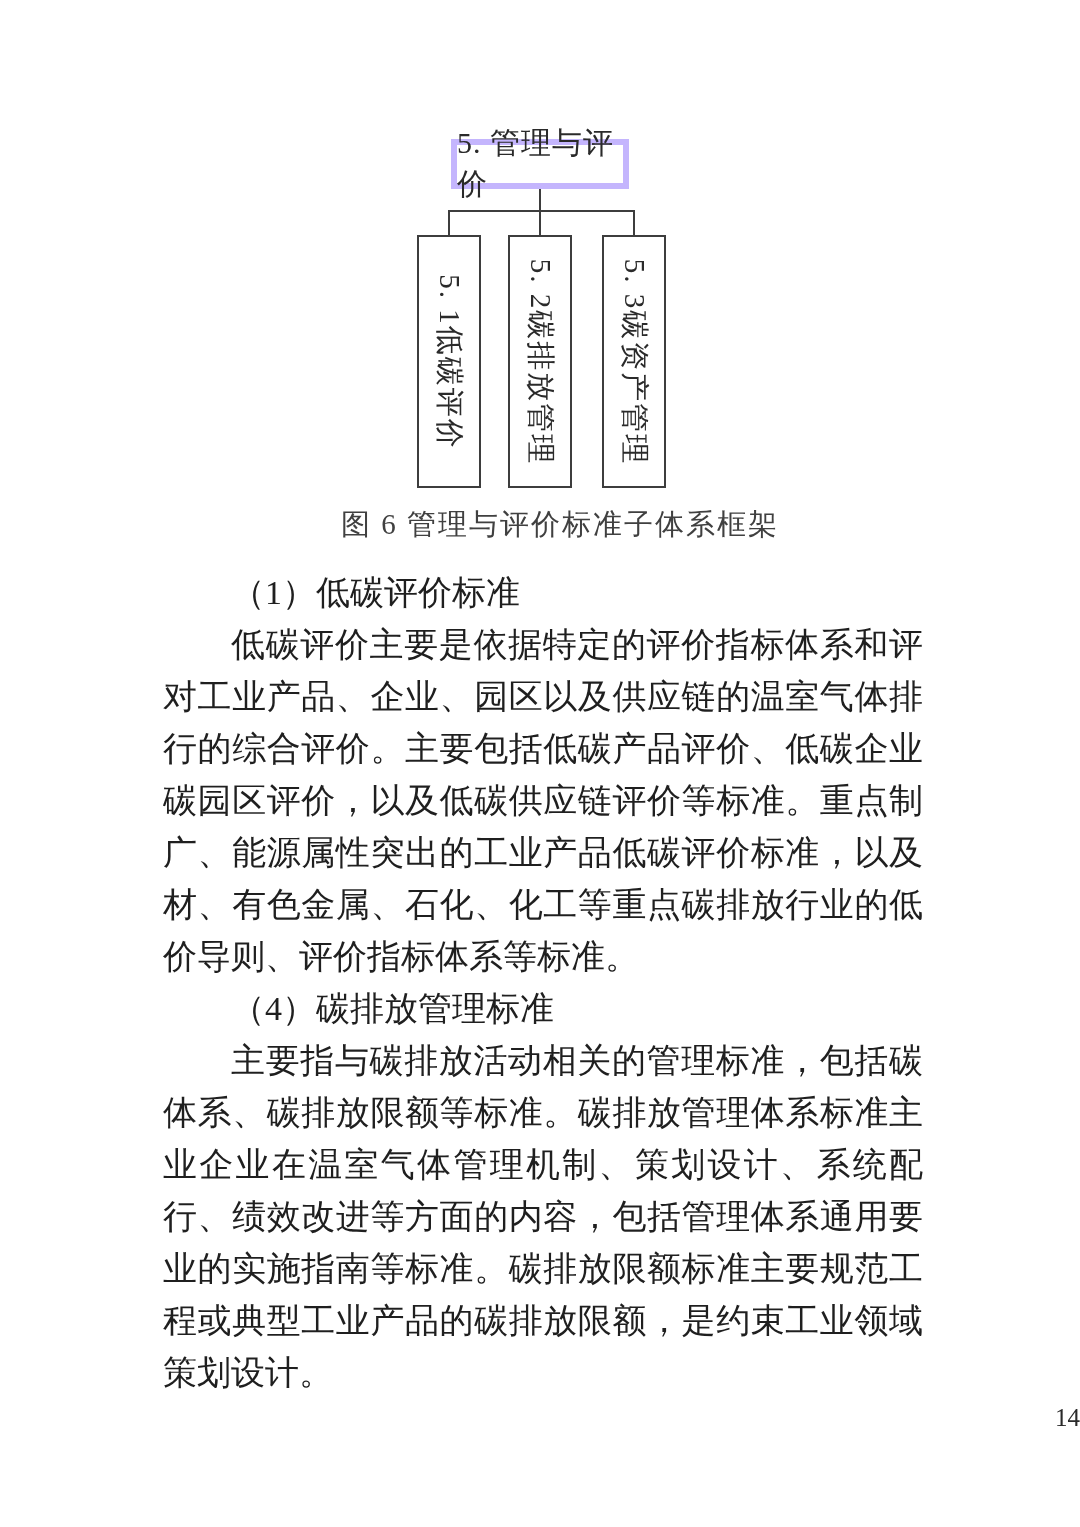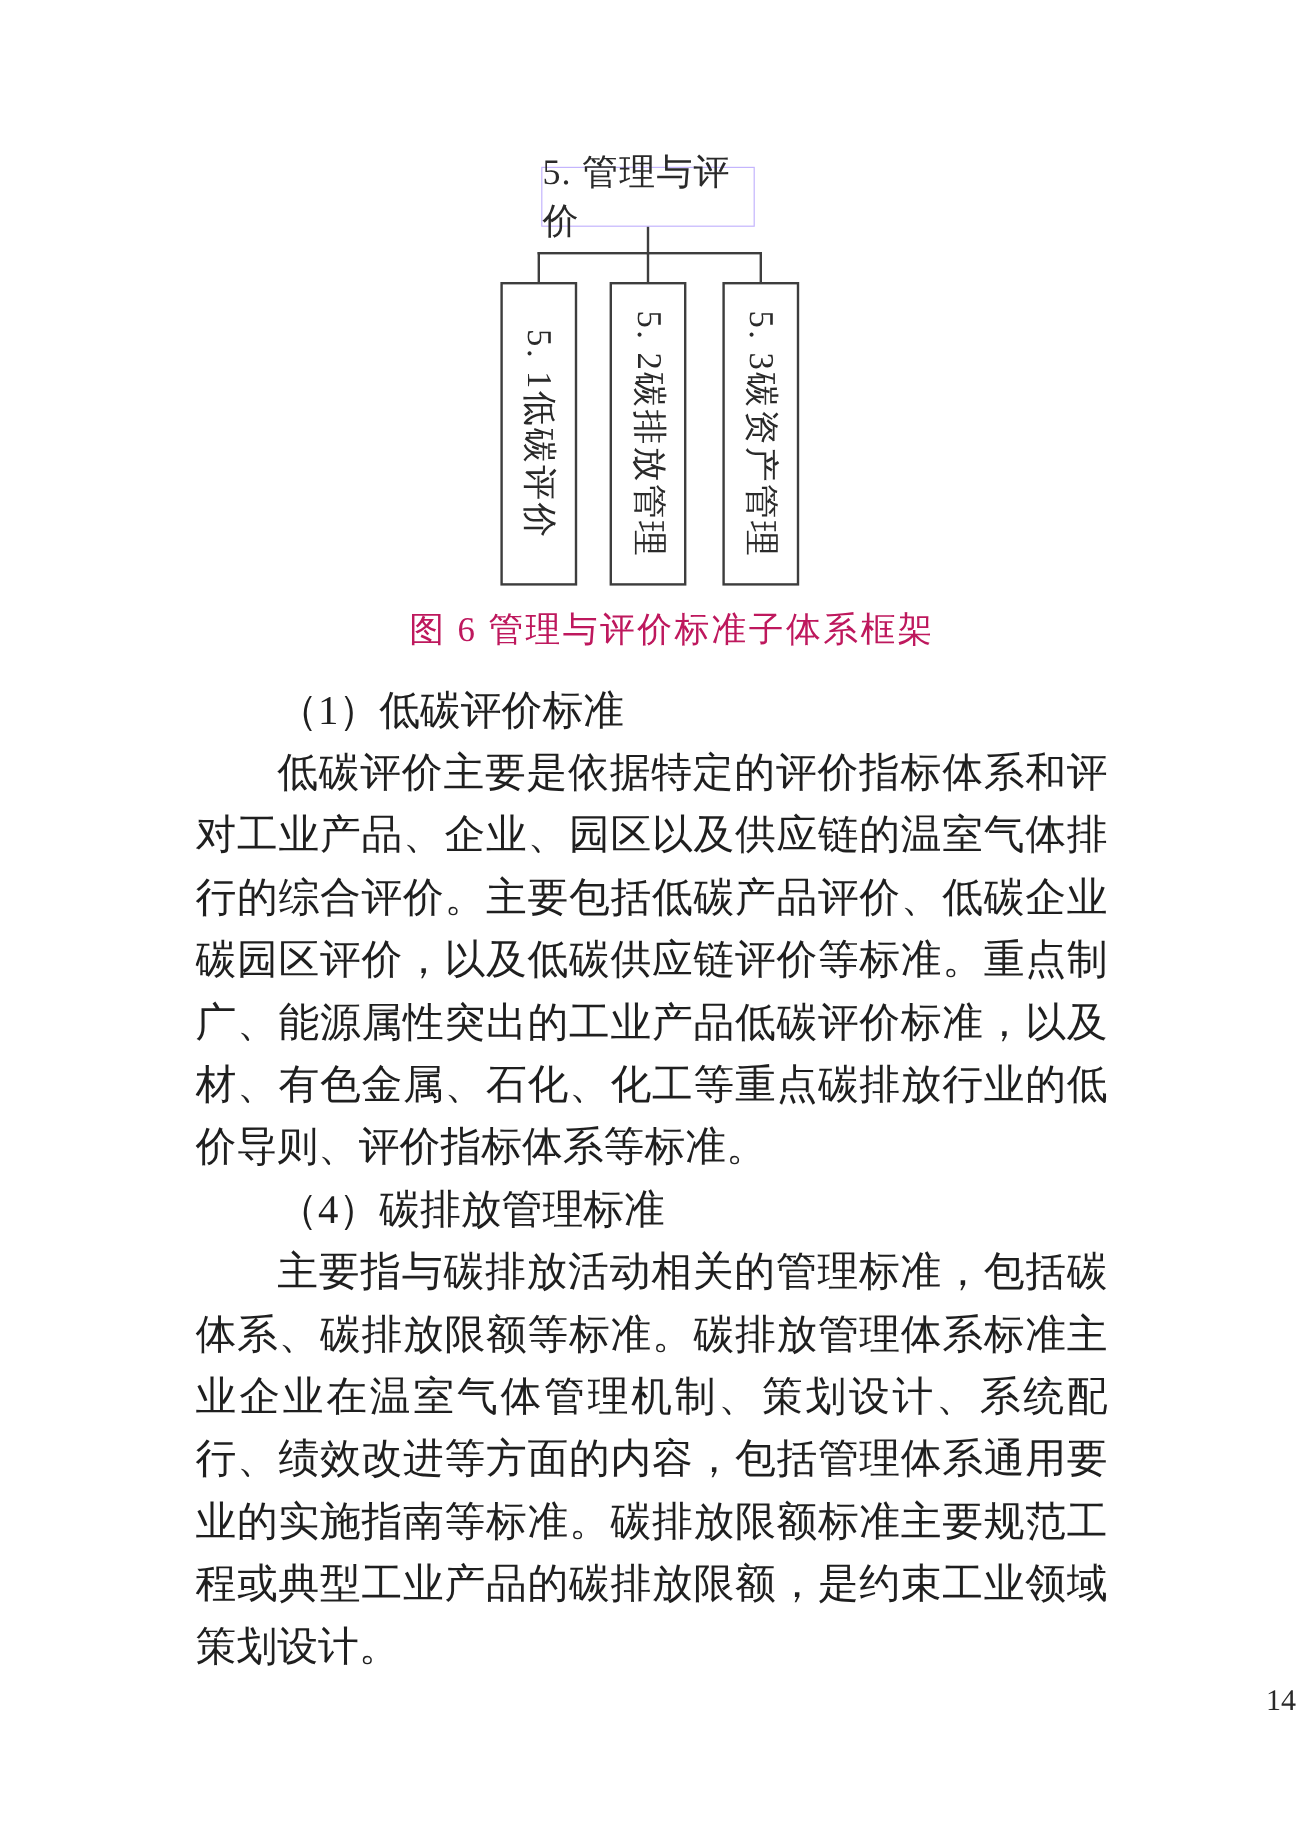--- a/index.html
+++ b/index.html
@@ -17,21 +17,21 @@
     color: #222222;
   }
 
   
   .diagram { position: absolute; left: 0; top: 0; width: 1080px; height: 500px; }
 
   .root-box {
     position: absolute;
     left: 451px; top: 139px;
     width: 178px; height: 50px;
-    border: 1px solid #c4b5fd;
+    border: 6px solid #c4b5fd;
     box-sizing: border-box;
     display: flex; align-items: center; justify-content: center;
     font-size: 30px;
     color: #2a2a2a;
     letter-spacing: 1px;
   }
 
   .line { position: absolute; background: #3d3d3d; }
   .line.v { width: 2px; }
   .line.h { height: 2px; }
@@ -53,21 +53,21 @@
     letter-spacing: 2px;
     color: #2a2a2a;
   }
 
   .caption {
     position: absolute;
     left: 180px; top: 505px;
     width: 760px;
     text-align: center;
     font-size: 29px;
-    color: #be185d;
+    color: #404040;
     letter-spacing: 2px;
   }
 
   
   .body-text {
     position: absolute;
     left: 163px; top: 567px;
     width: 760px;
     font-size: 34px;
     line-height: 52px;

